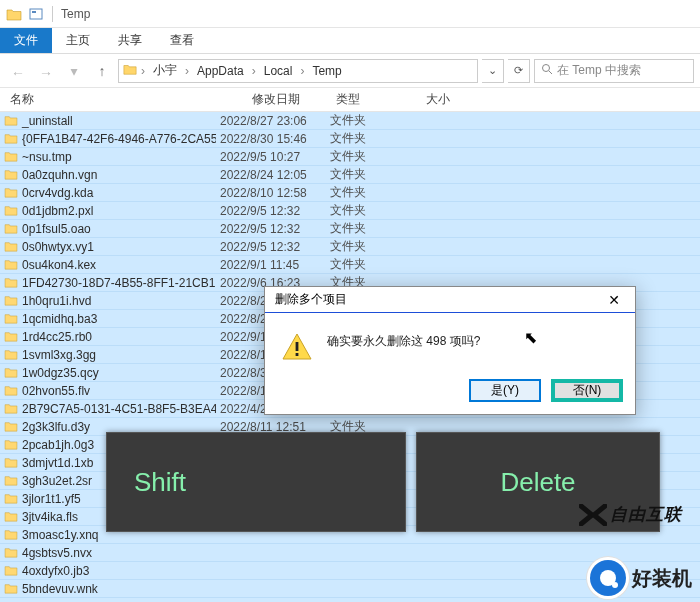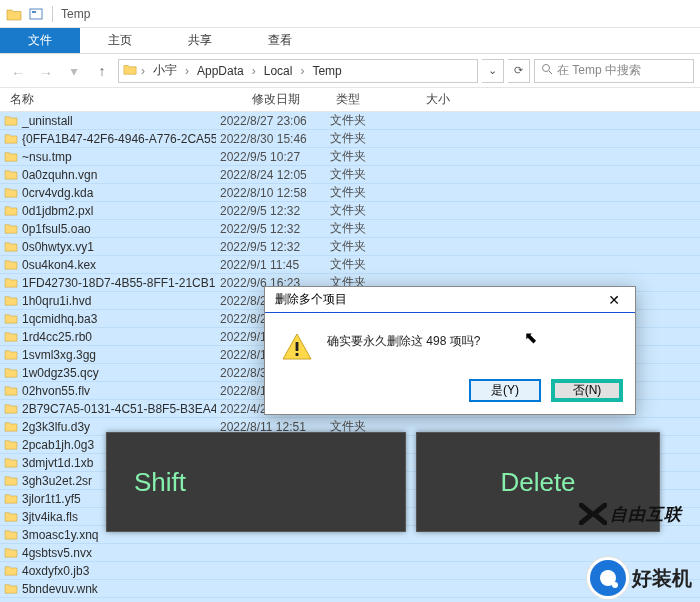--- a/index.html
+++ b/index.html
@@ -4,21 +4,21 @@
 <style>
 * { margin: 0; padding: 0; box-sizing: border-box; font-family: "Microsoft YaHei", "Segoe UI", sans-serif; }
 html, body { width: 700px; height: 602px; overflow: hidden; background: #fff; position: relative; }
 
 .titlebar { height: 28px; background: #fff; border-bottom: 1px solid #e5e5e5; display: flex; align-items: center; padding: 0 6px; gap: 6px; font-size: 12px; }
 .titlebar .qat-icon { width: 16px; height: 16px; display: inline-flex; align-items: center; justify-content: center; }
 .titlebar .sep { width: 1px; height: 16px; background: #ccc; margin: 0 2px; }
 .titlebar .win-title { color: #555; }
 
 .ribbon-tabs { height: 26px; background: #fff; display: flex; align-items: center; border-bottom: 1px solid #dcdcdc; font-size: 12px; }
-.ribbon-tab { padding: 0 28px; height: 100%; display: flex; align-items: center; color: #333; cursor: pointer; }
+.ribbon-tab { padding: 0 14px; height: 100%; display: flex; align-items: center; color: #333; cursor: pointer; }
 .ribbon-tab.file { background: #1979ca; color: #fff; }
 
 .nav-row { height: 34px; display: flex; align-items: center; padding: 2px 6px; gap: 4px; border-bottom: 1px solid #e5e5e5; background: #fff; }
 .nav-btn { width: 24px; height: 24px; display: flex; align-items: center; justify-content: center; color: #666; cursor: pointer; font-size: 14px; }
 .nav-btn.disabled { color: #bbb; }
 .addr-box { flex: 1; height: 24px; border: 1px solid #ccc; display: flex; align-items: center; padding: 0 4px; gap: 4px; font-size: 12px; }
 .addr-box .crumb { color: #333; padding: 0 4px; cursor: pointer; }
 .addr-box .sep-ch { color: #888; }
 .addr-suffix-btn { width: 22px; height: 24px; border: 1px solid #ccc; border-left: none; display: flex; align-items: center; justify-content: center; color: #555; cursor: pointer; font-size: 11px; }
 .search-box { width: 160px; height: 24px; border: 1px solid #ccc; display: flex; align-items: center; padding: 0 6px; gap: 4px; color: #888; font-size: 12px; }
@@ -52,21 +52,21 @@
 .dialog .dlg-btn { min-width: 72px; height: 23px; border: 4px solid #14b8a6; background: #e1e1e1; display: flex; align-items: center; justify-content: center; cursor: pointer; font-size: 12px; }
 .dialog .dlg-btn.default { border: 2px solid #0078d7; background: #e5f1fb; }
 .cursor { position: absolute; left: 524px; top: 328px; font-size: 16px; color: #000; pointer-events: none; }
 
 
 .key-box { position: absolute; background: #3a3a3a; color: #86efac; display: flex; align-items: center; padding-left: 28px; font-size: 26px; font-weight: 300; box-shadow: inset 0 0 0 1px #555, 0 0 6px rgba(0,0,0,0.4); }
 .key-shift { left: 106px; top: 432px; width: 300px; height: 100px; }
 .key-delete { left: 416px; top: 432px; width: 244px; height: 100px; justify-content: center; padding-left: 0; }
 
 
-.watermark1 { position: absolute; right: 18px; bottom: 76px; display: flex; align-items: flex-start; gap: 3px; }
+.watermark1 { position: absolute; right: 18px; bottom: 76px; display: flex; align-items: flex-end; gap: 3px; }
 .watermark1 .wm-x { width: 28px; height: 22px; }
 .watermark1 .wm-text { font-size: 17px; font-weight: 700; font-style: italic; color: #111; letter-spacing: 1px; }
 .watermark2 { position: absolute; right: 8px; bottom: 6px; display: flex; align-items: center; gap: 6px; }
 .watermark2 .wm-circle { width: 36px; height: 36px; border-radius: 50%; background: #1b74d8; display: flex; align-items: center; justify-content: center; box-shadow: 0 0 0 3px #fff, 0 0 0 4px #e0e0e0; }
 .watermark2 .wm-inner { width: 16px; height: 16px; border-radius: 50%; background: #fff; position: relative; }
 .watermark2 .wm-inner::after { content:""; position: absolute; right:-2px; bottom:-2px; width:6px; height:6px; background:#fff; border-radius:50%; }
 .watermark2 .wm-text { font-size: 20px; font-weight: 700; color: #222; font-family: Liberation Serif, serif; }
 </style>
 </head>
 <body>

